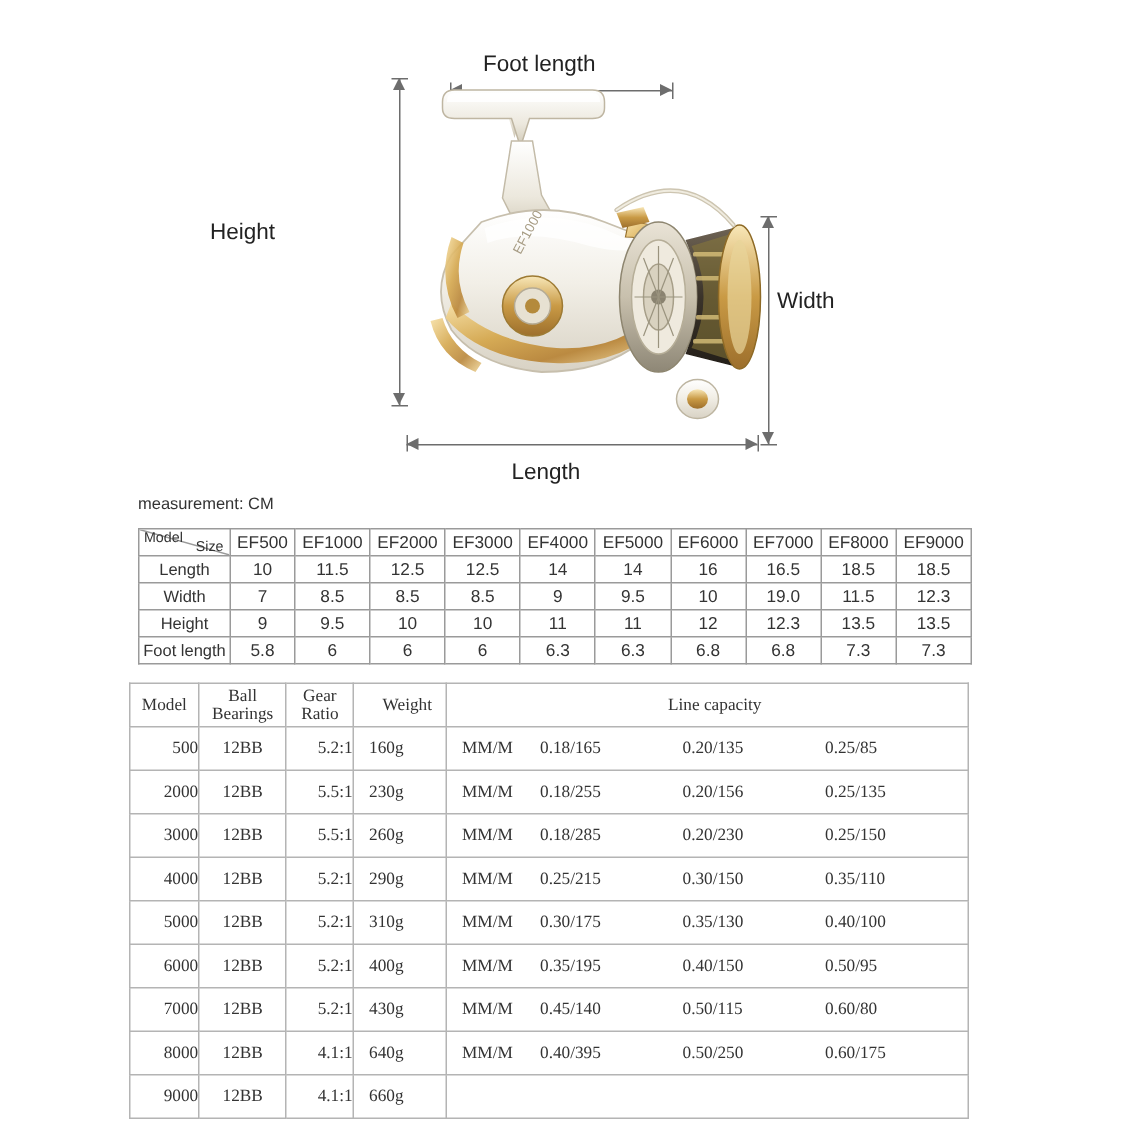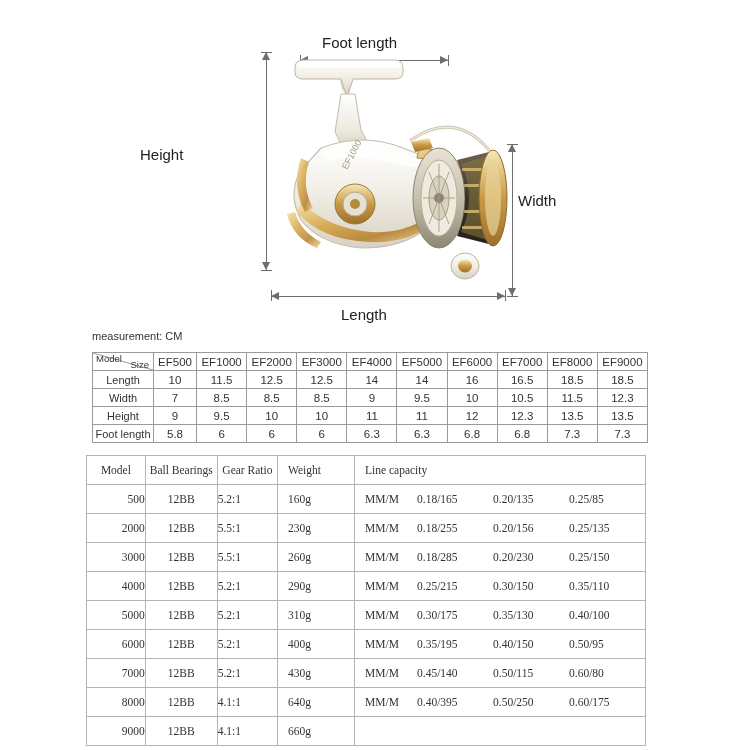--- a/index.html
+++ b/index.html
@@ -118,31 +118,31 @@
   }
   .spec-table th, .spec-table td {
     border: 1px solid #b4b4b4;
     height: 28px;
     font-weight: normal;
     text-align: left;
     padding: 0;
   }
   .spec-table .c-model  { width: 68px; text-align: right; }
   .spec-table .c-bb     { width: 82px; text-align: center; }
-  .spec-table .c-gear   { width: 72px; text-align: left; }
+  .spec-table .c-gear   { width: 72px; text-align: right; }
   .spec-table .c-weight { width: 78px; padding-left: 10px; }
   .spec-table .c-line   { padding-left: 10px; }
-  .spec-table thead th { text-align: left; padding-left: 10px; }
+  .spec-table thead th { text-align: center; padding-left: 10px; }
   .spec-table thead th.c-model,
   .spec-table thead th.c-bb,
   .spec-table thead th.c-gear { text-align: center; padding-left: 0; }
 
   .linecap { display: flex; align-items: center; }
   .linecap .mm { width: 52px; }
-  .linecap .v { width: 76px; }
+  .linecap .v { width: 95px; }
 </style>
 </head>
 <body>
 
 <div class="diagram">
 
   <div class="label" id="foot-length-label">Foot length</div>
   <div class="label" id="height-label">Height</div>
   <div class="label" id="width-label">Width</div>
   <div class="label" id="length-label">Length</div>
@@ -304,21 +304,21 @@
     </tr>
     <tr>
       <td class="rowhead">Width</td>
       <td>7</td>
       <td>8.5</td>
       <td>8.5</td>
       <td>8.5</td>
       <td>9</td>
       <td>9.5</td>
       <td>10</td>
-      <td>10.5</td>
+      <td>19.0</td>
       <td>11.5</td>
       <td>12.3</td>
     </tr>
     <tr>
       <td class="rowhead">Height</td>
       <td>9</td>
       <td>9.5</td>
       <td>10</td>
       <td>10</td>
       <td>11</td>

